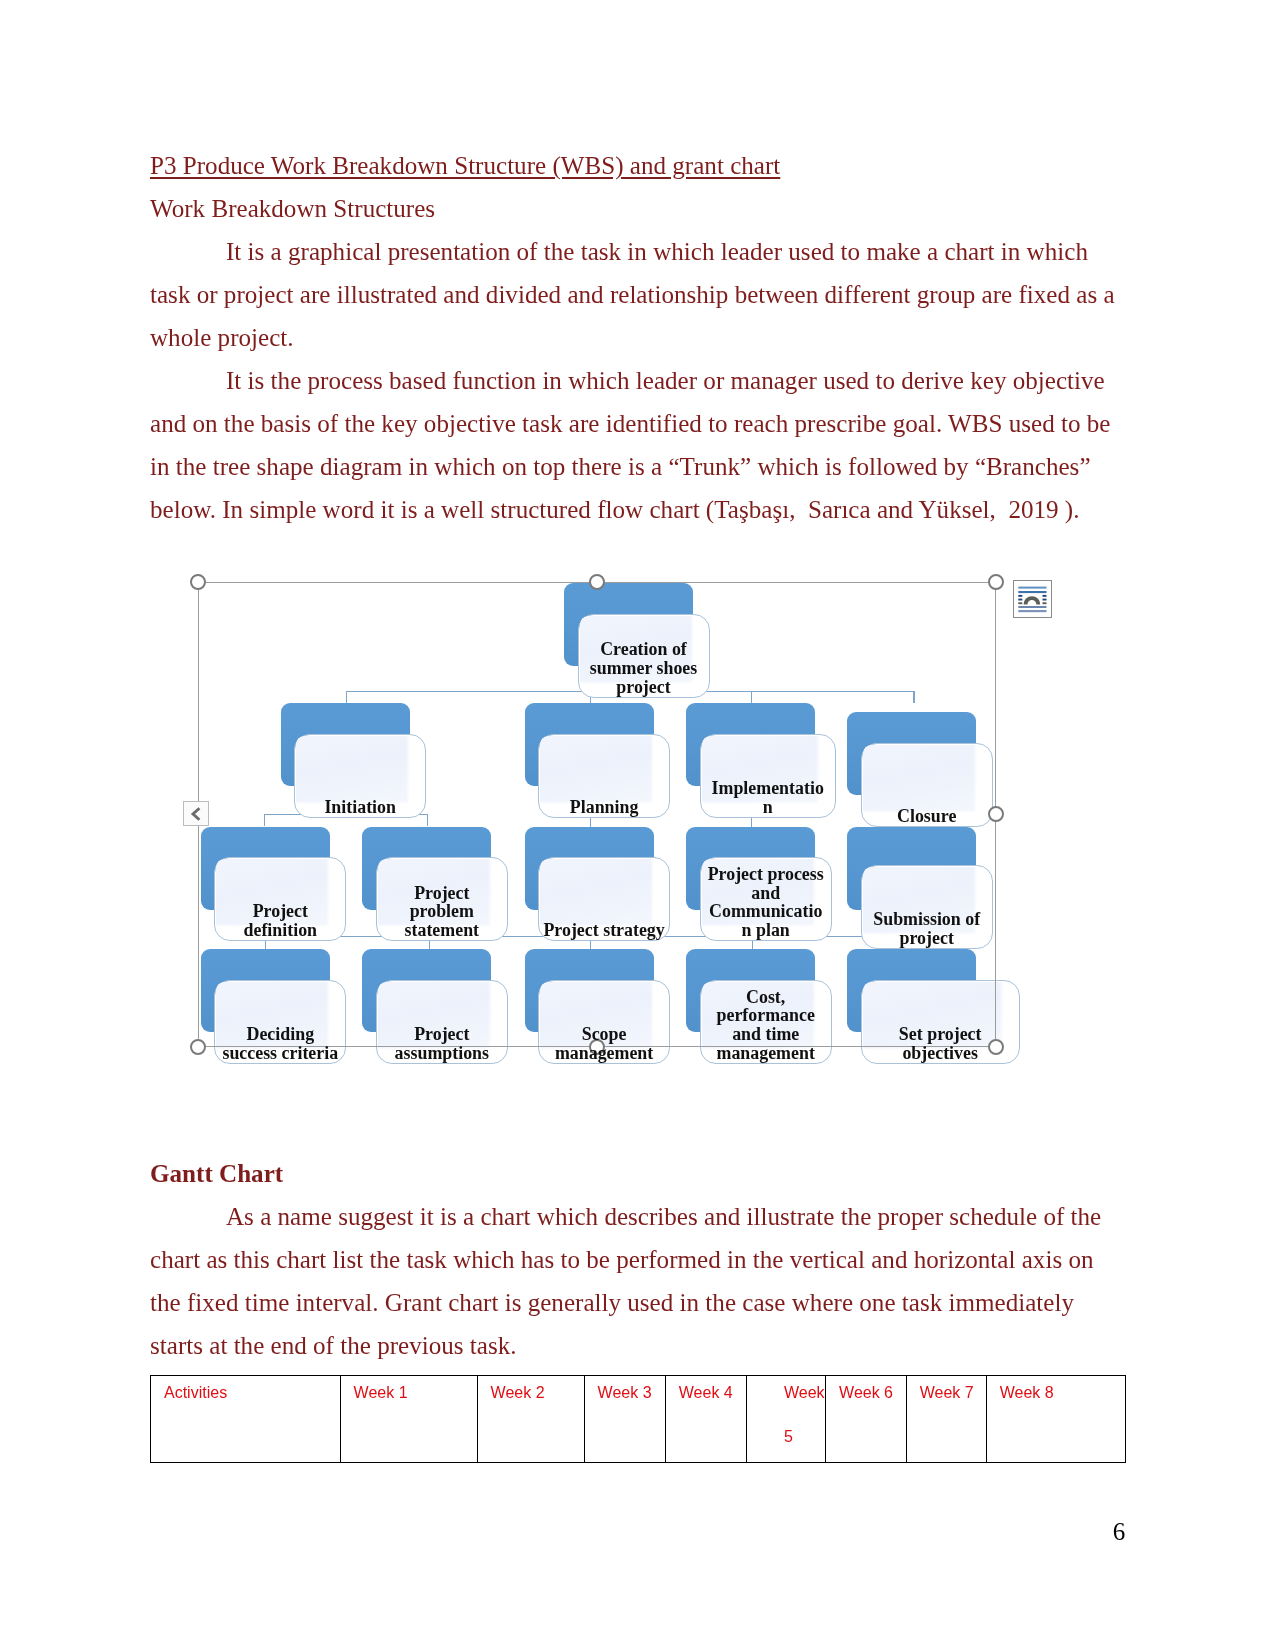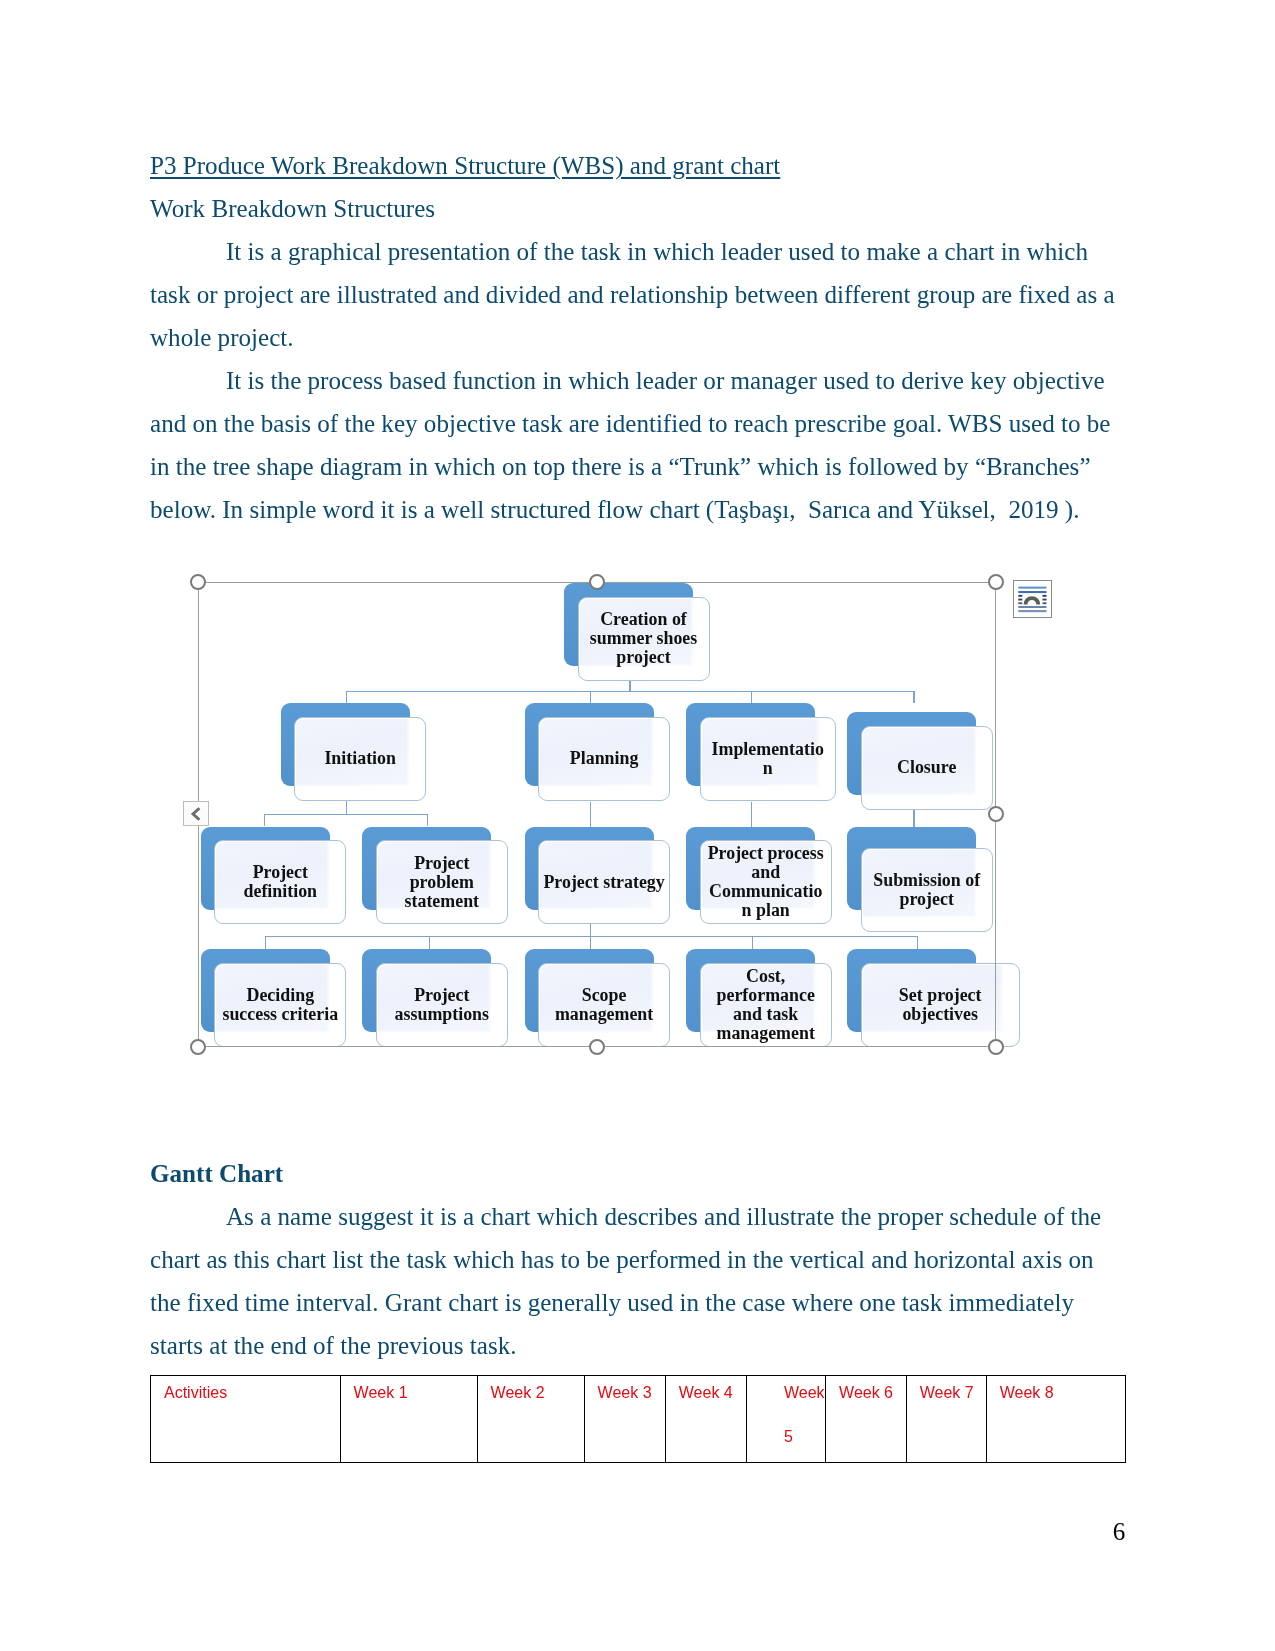--- a/index.html
+++ b/index.html
@@ -1,21 +1,21 @@
 <!DOCTYPE html>
 <html><head>
 <meta charset="utf-8">
 <title>P3 Produce Work Breakdown Structure</title>
 <style>
   html,body{margin:0;padding:0;}
   body{width:1275px;height:1651px;background:#ffffff;font-family:"Liberation Serif",serif;
        -webkit-font-smoothing:antialiased;position:relative;overflow:hidden;}
   .page{position:absolute;left:0;top:0;width:1275px;height:1651px;}
   .doc{position:absolute;left:150px;top:143.9px;width:972px;}
-  p{margin:0;font-size:25.1px;line-height:43.05px;color:#0c4a6e;text-align:left;white-space:pre-wrap;}
+  p{margin:0;font-size:25.1px;line-height:43.05px;color:#7f1d1d;text-align:left;white-space:pre-wrap;}
   .heading-u{text-decoration:underline;text-underline-offset:3px;}
   .indent{text-indent:76px;}
   .bold{font-weight:bold;}
   .doc2{position:absolute;left:150px;top:1152.1px;width:972px;}
   .pagenum{position:absolute;left:1106px;top:1510px;width:26px;text-align:center;
            font-family:"Liberation Serif",serif;font-size:25.1px;line-height:43.2px;color:#000;}
 
   
   table.gantt{position:absolute;left:150px;top:1374.8px;border-collapse:collapse;
               table-layout:fixed;}
@@ -27,24 +27,24 @@
 
   
   #diagram{position:absolute;left:0;top:0;width:1275px;height:1651px;pointer-events:none;}
   .sel-frame{position:absolute;left:197.5px;top:581.5px;width:798.5px;height:465px;
              border:1px solid #9c9c9c;box-sizing:border-box;}
   .handle{position:absolute;width:16px;height:16px;border-radius:50%;
           background:#ffffff;border:2.5px solid #7a7a7a;box-sizing:border-box;}
   .node{position:absolute;}
   .node .back{position:absolute;left:0;top:0;border-radius:9px;
               background:linear-gradient(180deg,#5b9bd5 0%,#5192cd 100%);}
-  .node .front{position:absolute;border-radius:9px;box-sizing:border-box;
+  .node .front{position:absolute;border-radius:16px;box-sizing:border-box;
                border:1.1px solid #a9c2d9;
                background:#ffffff;
-               display:flex;align-items:center;justify-content:center;}
+               display:flex;align-items:flex-end;justify-content:center;margin-top:17px;}
   .node .inner{position:absolute;left:1px;right:15px;top:1px;bottom:13px;border-radius:8px 3px 3px 3px;
                background:linear-gradient(168deg,#f2f5fd 0%,#ecf1fb 42%,#f0f4fc 75%,#f5f7fd 100%);
                -webkit-mask-image:linear-gradient(to right,#000 0,#000 96.5%,rgba(0,0,0,0) 100%),
                                   linear-gradient(to bottom,#000 0,#000 95.5%,rgba(0,0,0,0) 100%);
                -webkit-mask-composite:source-in;mask-composite:intersect;}
   .node .lbl{position:relative;z-index:2;font-family:"Liberation Serif",serif;font-weight:bold;
              font-size:17.9px;line-height:18.9px;color:#111111;text-align:center;width:100%;
              letter-spacing:0px;}
   .connv{position:absolute;background:#7ea4ca;width:1.3px;}
   .connh{position:absolute;background:#7ea4ca;height:1.3px;}
@@ -260,21 +260,21 @@
             </div>
           </div>
         </div>
         <div class="node" style="left: 686.2px; top: 949.4px; width: 145.5px; height: 97.8px;">
           <div class="back" style="width: 129px; height: 83px;"></div>
           <div class="front" style="left: 13.5px; top: 13.8px; width: 132px; height: 84px;">
             <div class="inner"></div>
             <div class="lbl">
               <div>Cost,</div>
               <div>performance</div>
-              <div>and task</div>
+              <div>and time</div>
               <div>management</div>
             </div>
           </div>
         </div>
         <div class="node" style="left: 847.2px; top: 949.4px; width: 145.5px; height: 97.8px;">
           <div class="back" style="width: 129px; height: 83px;"></div>
           <div class="front" style="left: 13.5px; top: 13.8px; width: 159px; height: 84px;">
             <div class="inner"></div>
             <div class="lbl">
               <div>Set project</div>

